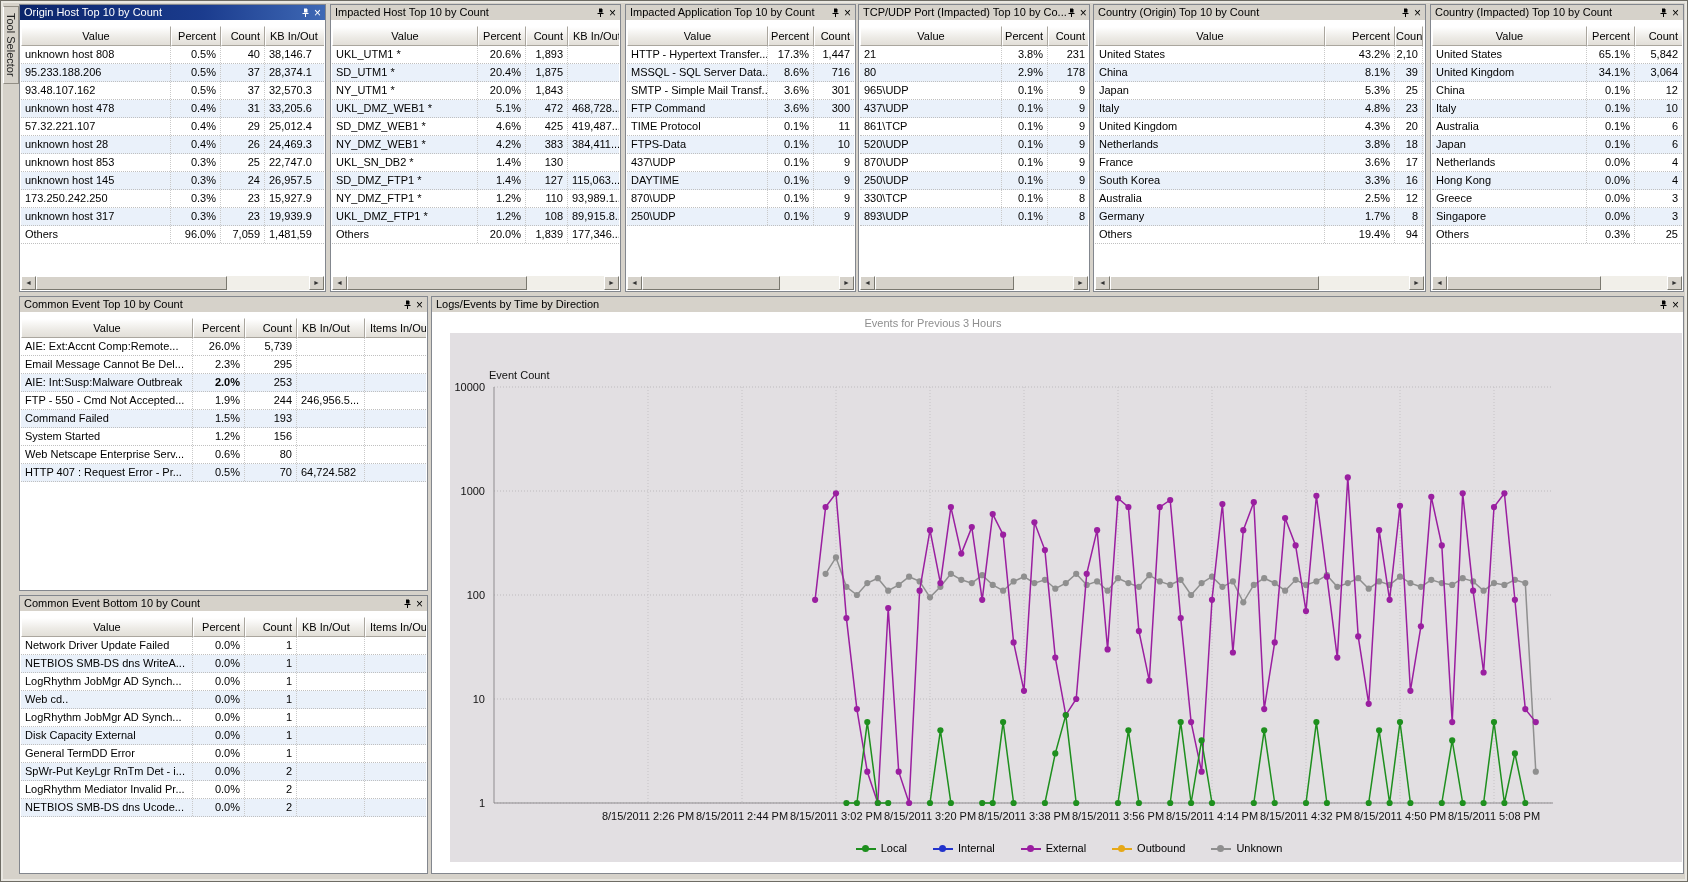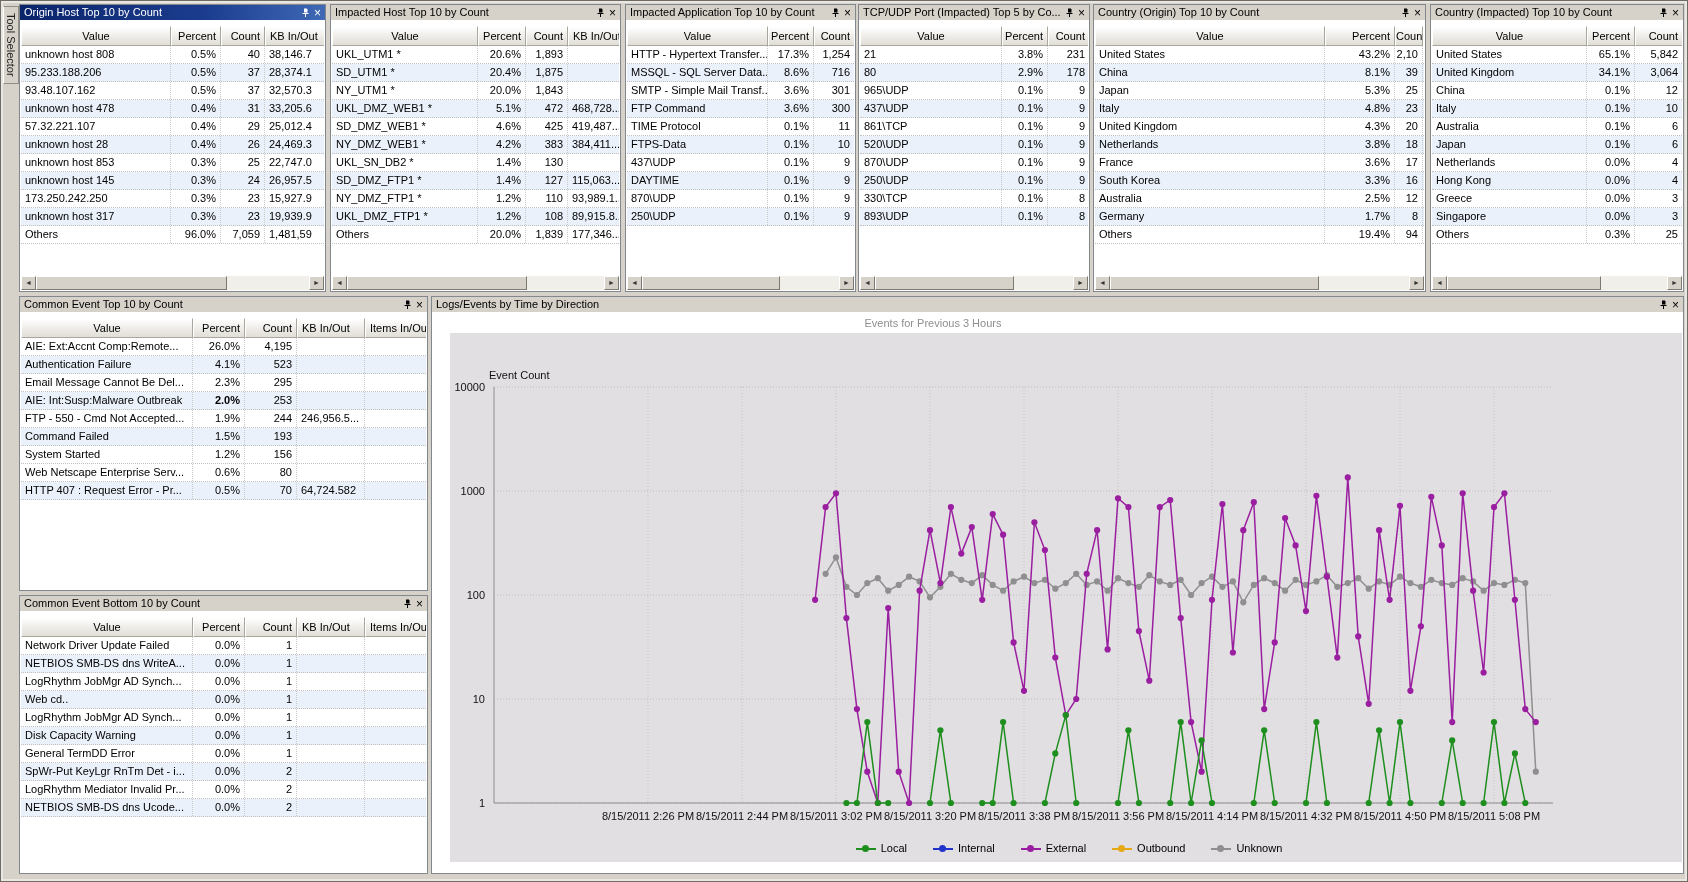--- a/index.html
+++ b/index.html
@@ -271,21 +271,21 @@
   </div>
   <div class="grid">
       <div class="ghead">
         <div class="hcell ac" style="width: 141px;">Value</div>
         <div class="hcell ar" style="width: 46px;">Percent</div>
         <div class="hcell ar" style="width: 41px;">Count</div>
       </div>
       <div class="grow">
         <div class="gcell al" style="width: 141px;">HTTP - Hypertext Transfer...</div>
         <div class="gcell ar" style="width: 46px;">17.3%</div>
-        <div class="gcell ar" style="width: 41px;">1,254</div>
+        <div class="gcell ar" style="width: 41px;">1,447</div>
       </div>
       <div class="grow alt">
         <div class="gcell al" style="width: 141px;">MSSQL - SQL Server Data...</div>
         <div class="gcell ar" style="width: 46px;">8.6%</div>
         <div class="gcell ar" style="width: 41px; text-align: right;">716</div>
       </div>
       <div class="grow">
         <div class="gcell al" style="width: 141px;">SMTP - Simple Mail Transf...</div>
         <div class="gcell ar" style="width: 46px;">3.6%</div>
         <div class="gcell ar" style="width: 41px; text-align: right;">301</div>
@@ -330,21 +330,21 @@
     <div class="sbtn">◄</div>
     <div class="strack">
         <div class="sthumb"></div>
       </div>
     <div class="sbtn">►</div>
   </div>
 </div>
 
 <div class="panel" style="left:858px;top:4px;width:232px;height:288px;">
   <div class="titlebar">
-    <span>TCP/UDP Port (Impacted) Top 5 by Co...</span>
+    <span>TCP/UDP Port (Impacted) Top 10 by Co...</span>
     <span class="tbtns">
       <span class="pinbtn">
           <svg width="9" height="10" viewBox="0 0 9 10">
             <path d="M3 1h3v3.5M1.5 5.5h6M4.5 5.5v3.5" stroke="currentColor" stroke-width="1" fill="none"></path>
             <rect x="3" y="1" width="3" height="3.5" fill="currentColor"></rect>
           </svg>
         </span>
       <span class="closex">×</span>
     </span>
   </div>
@@ -599,28 +599,21 @@
       <div class="ghead">
         <div class="hcell ac" style="width: 172px;">Value</div>
         <div class="hcell ar" style="width: 52px;">Percent</div>
         <div class="hcell ar" style="width: 52px;">Count</div>
         <div class="hcell al" style="width: 68px;">KB In/Out</div>
         <div class="hcell al" style="width: 72px;">Items In/Out</div>
       </div>
       <div class="grow">
         <div class="gcell al" style="width: 172px;">AIE:  Ext:Accnt Comp:Remote...</div>
         <div class="gcell ar" style="width: 52px;">26.0%</div>
-        <div class="gcell ar" style="width: 52px;">4,195</div>
-        <div class="gcell al" style="width: 68px;"></div>
-        <div class="gcell al" style="width: 72px;"></div>
-      </div>
-      <div class="grow alt">
-        <div class="gcell al" style="width: 172px;">Authentication Failure</div>
-        <div class="gcell ar" style="width: 52px;">4.1%</div>
-        <div class="gcell ar" style="width: 52px;">523</div>
+        <div class="gcell ar" style="width: 52px;">5,739</div>
         <div class="gcell al" style="width: 68px;"></div>
         <div class="gcell al" style="width: 72px;"></div>
       </div>
       <div class="grow">
         <div class="gcell al" style="width: 172px;">Email Message Cannot Be Del...</div>
         <div class="gcell ar" style="width: 52px;">2.3%</div>
         <div class="gcell ar" style="width: 52px;">295</div>
         <div class="gcell al" style="width: 68px;"></div>
         <div class="gcell al" style="width: 72px;"></div>
       </div>
@@ -719,21 +712,21 @@
         <div class="gcell al" style="width: 72px;"></div>
       </div>
       <div class="grow">
         <div class="gcell al" style="width: 172px;">LogRhythm JobMgr AD Synch...</div>
         <div class="gcell ar" style="width: 52px;">0.0%</div>
         <div class="gcell ar" style="width: 52px;">1</div>
         <div class="gcell al" style="width: 68px;"></div>
         <div class="gcell al" style="width: 72px;"></div>
       </div>
       <div class="grow alt">
-        <div class="gcell al" style="width: 172px;">Disk Capacity Warning</div>
+        <div class="gcell al" style="width: 172px;">Disk Capacity External</div>
         <div class="gcell ar" style="width: 52px;">0.0%</div>
         <div class="gcell ar" style="width: 52px;">1</div>
         <div class="gcell al" style="width: 68px;"></div>
         <div class="gcell al" style="width: 72px;"></div>
       </div>
       <div class="grow">
         <div class="gcell al" style="width: 172px;">General TermDD Error</div>
         <div class="gcell ar" style="width: 52px;">0.0%</div>
         <div class="gcell ar" style="width: 52px;">1</div>
         <div class="gcell al" style="width: 68px;"></div>

